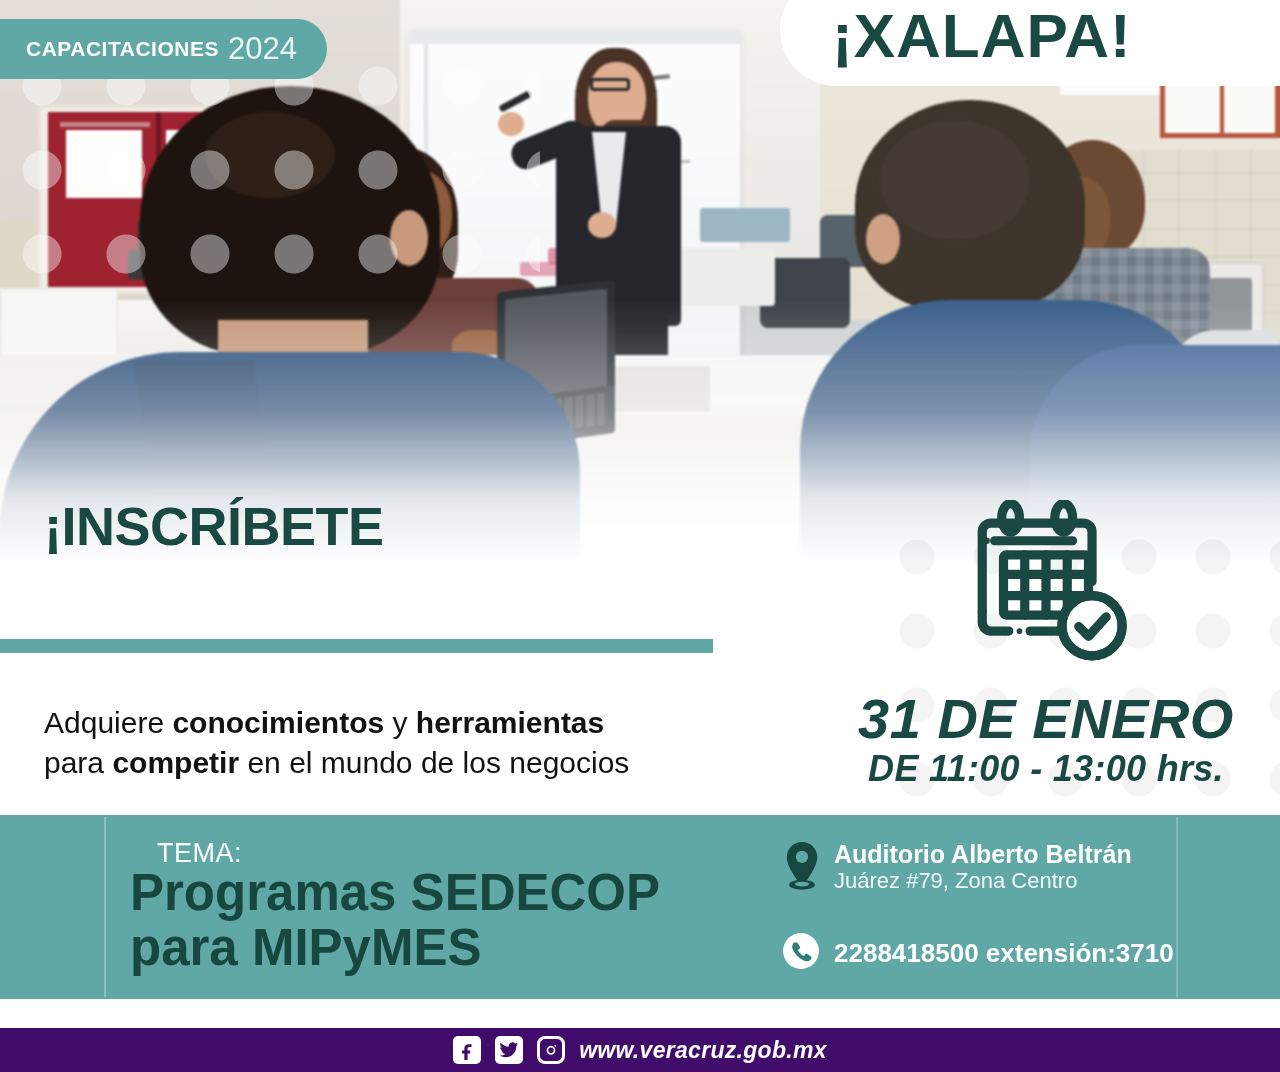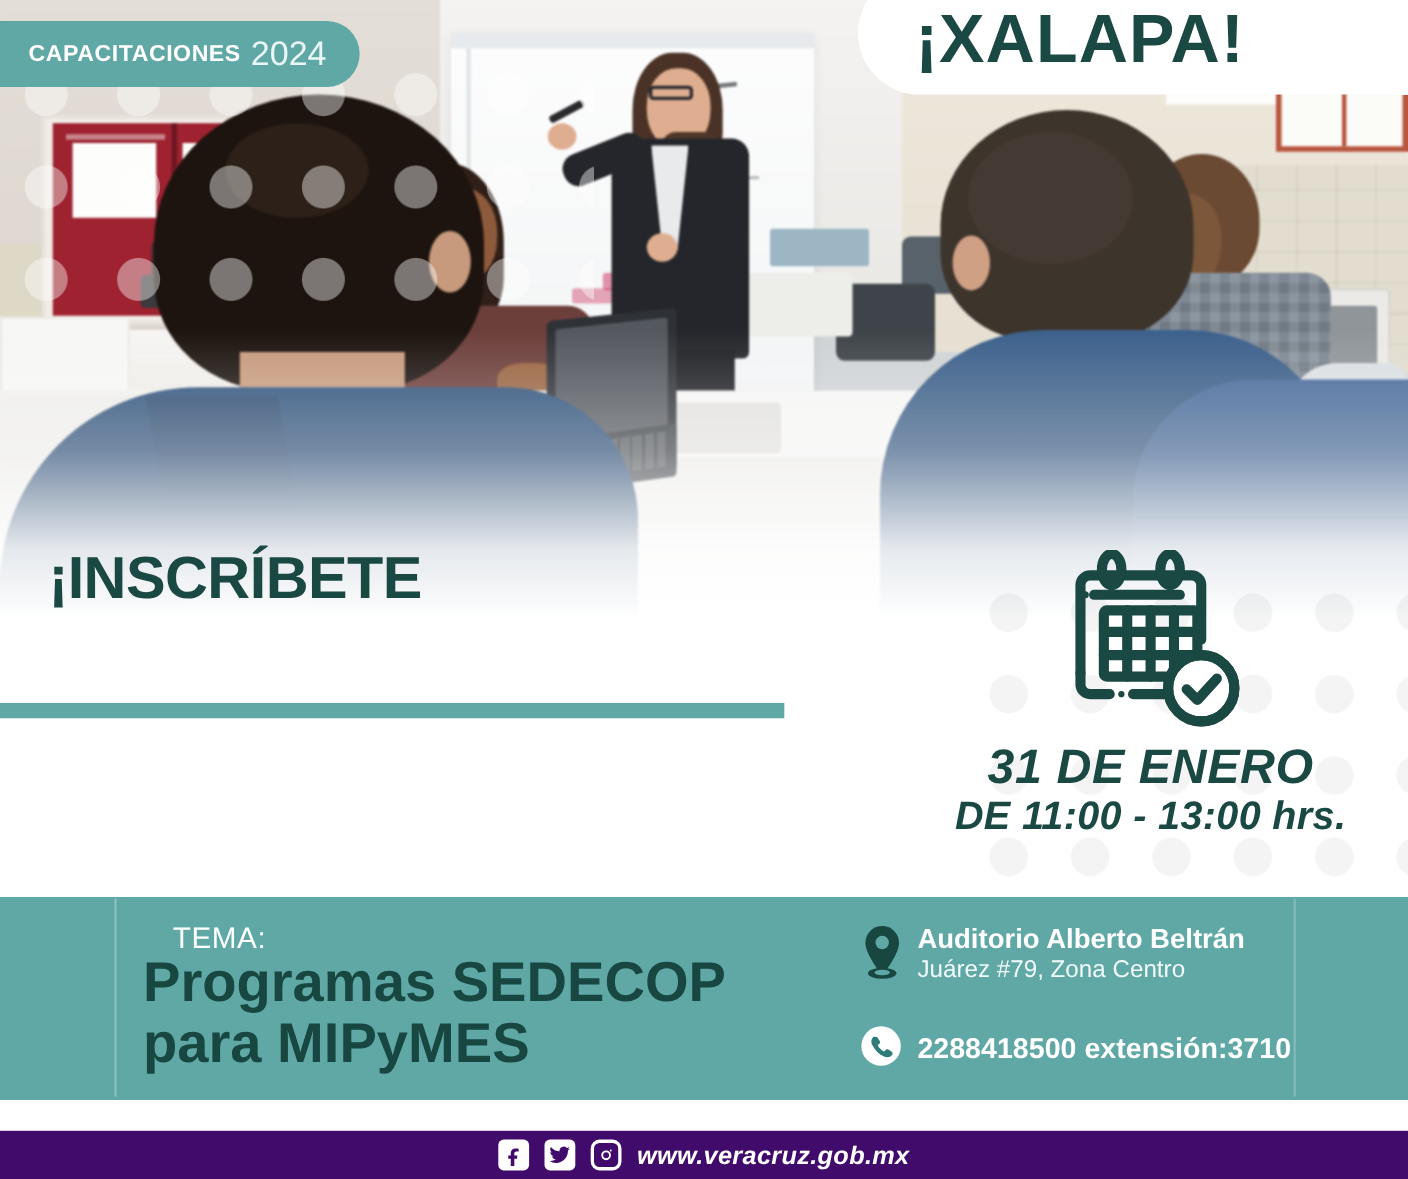--- a/index.html
+++ b/index.html
@@ -173,21 +173,21 @@
 
   .subtext {
     position:absolute; left:44px; top:703px; z-index:5;
     color:#121212; font-size:30px; line-height:1.32; font-weight:normal;
   }
   .subtext b { font-weight:bold; }
 
   
   .date-block { position:absolute; left:856px; top:500px; width:380px; z-index:5; text-align:center; }
   .cal-wrap { display:flex; justify-content:center; }
-  .date-line1 { color:#1A4843; font-weight:bold; font-style:italic; font-size:44px; line-height:1.08; margin-top:4px; letter-spacing:.5px; }
+  .date-line1 { color:#1A4843; font-weight:bold; font-style:italic; font-size:56px; line-height:1.08; margin-top:19px; letter-spacing:.5px; }
   .date-line2 { color:#1A4843; font-weight:bold; font-style:italic; font-size:36px; line-height:1.1; letter-spacing:.3px; }
 
   
   .teal-band { position:absolute; left:0; top:815px; width:1280px; height:184px; background:#5FA8A6; z-index:4; }
   .teal-div  { position:absolute; left:104px; top:817px; width:2px; height:180px; background:rgba(255,255,255,.28); z-index:5; }
   .teal-div2 { position:absolute; left:1176px; top:817px; width:2px; height:180px; background:rgba(255,255,255,.22); z-index:5; }
 
   .tema-label { position:absolute; left:130px; top:838px; color:#ffffff; font-size:27px; font-weight:normal; letter-spacing:.5px; z-index:6;margin-left:27px; }
   .tema-title { position:absolute; left:130px; top:866px; color:#184741; font-weight:bold; font-size:51px; line-height:1.07; z-index:6; }
 
@@ -319,20 +319,28 @@
 
   <div class="pill-xal">
     <span class="xt">¡XALAPA!</span>
   </div>
 
   <div class="headline">
     <span class="l1">¡INSCRÍBETE</span>
   </div>
   <div class="rule-teal"></div>
 
+  <div class="subtext">
+    <div>
+      <span>Adquiere </span><b>conocimientos</b><span> y </span><b>herramientas</b>
+    </div>
+    <div>
+      <span>para </span><b>competir</b><span> en el mundo de los negocios</span>
+    </div>
+  </div>
 
   <div class="date-block">
     <div class="cal-wrap">
       <svg width="178" height="170" viewBox="0 0 100 96" fill="none" stroke="#1A4843" stroke-width="5.2" stroke-linecap="round" stroke-linejoin="round">
         <path d="M14 63V18a5 5 0 0 1 5-5h52a5 5 0 0 1 5 5v28"></path>
         <path d="M14 63v6a5 5 0 0 0 5 5h10"></path>
         <path d="M41 74h17"></path>
         <circle cx="35" cy="74" r="1.6" fill="#1A4843" stroke="none"></circle>
         <path d="M21 23h44"></path>
         <circle cx="16.5" cy="23" r="1.8" fill="#1A4843" stroke="none"></circle>

